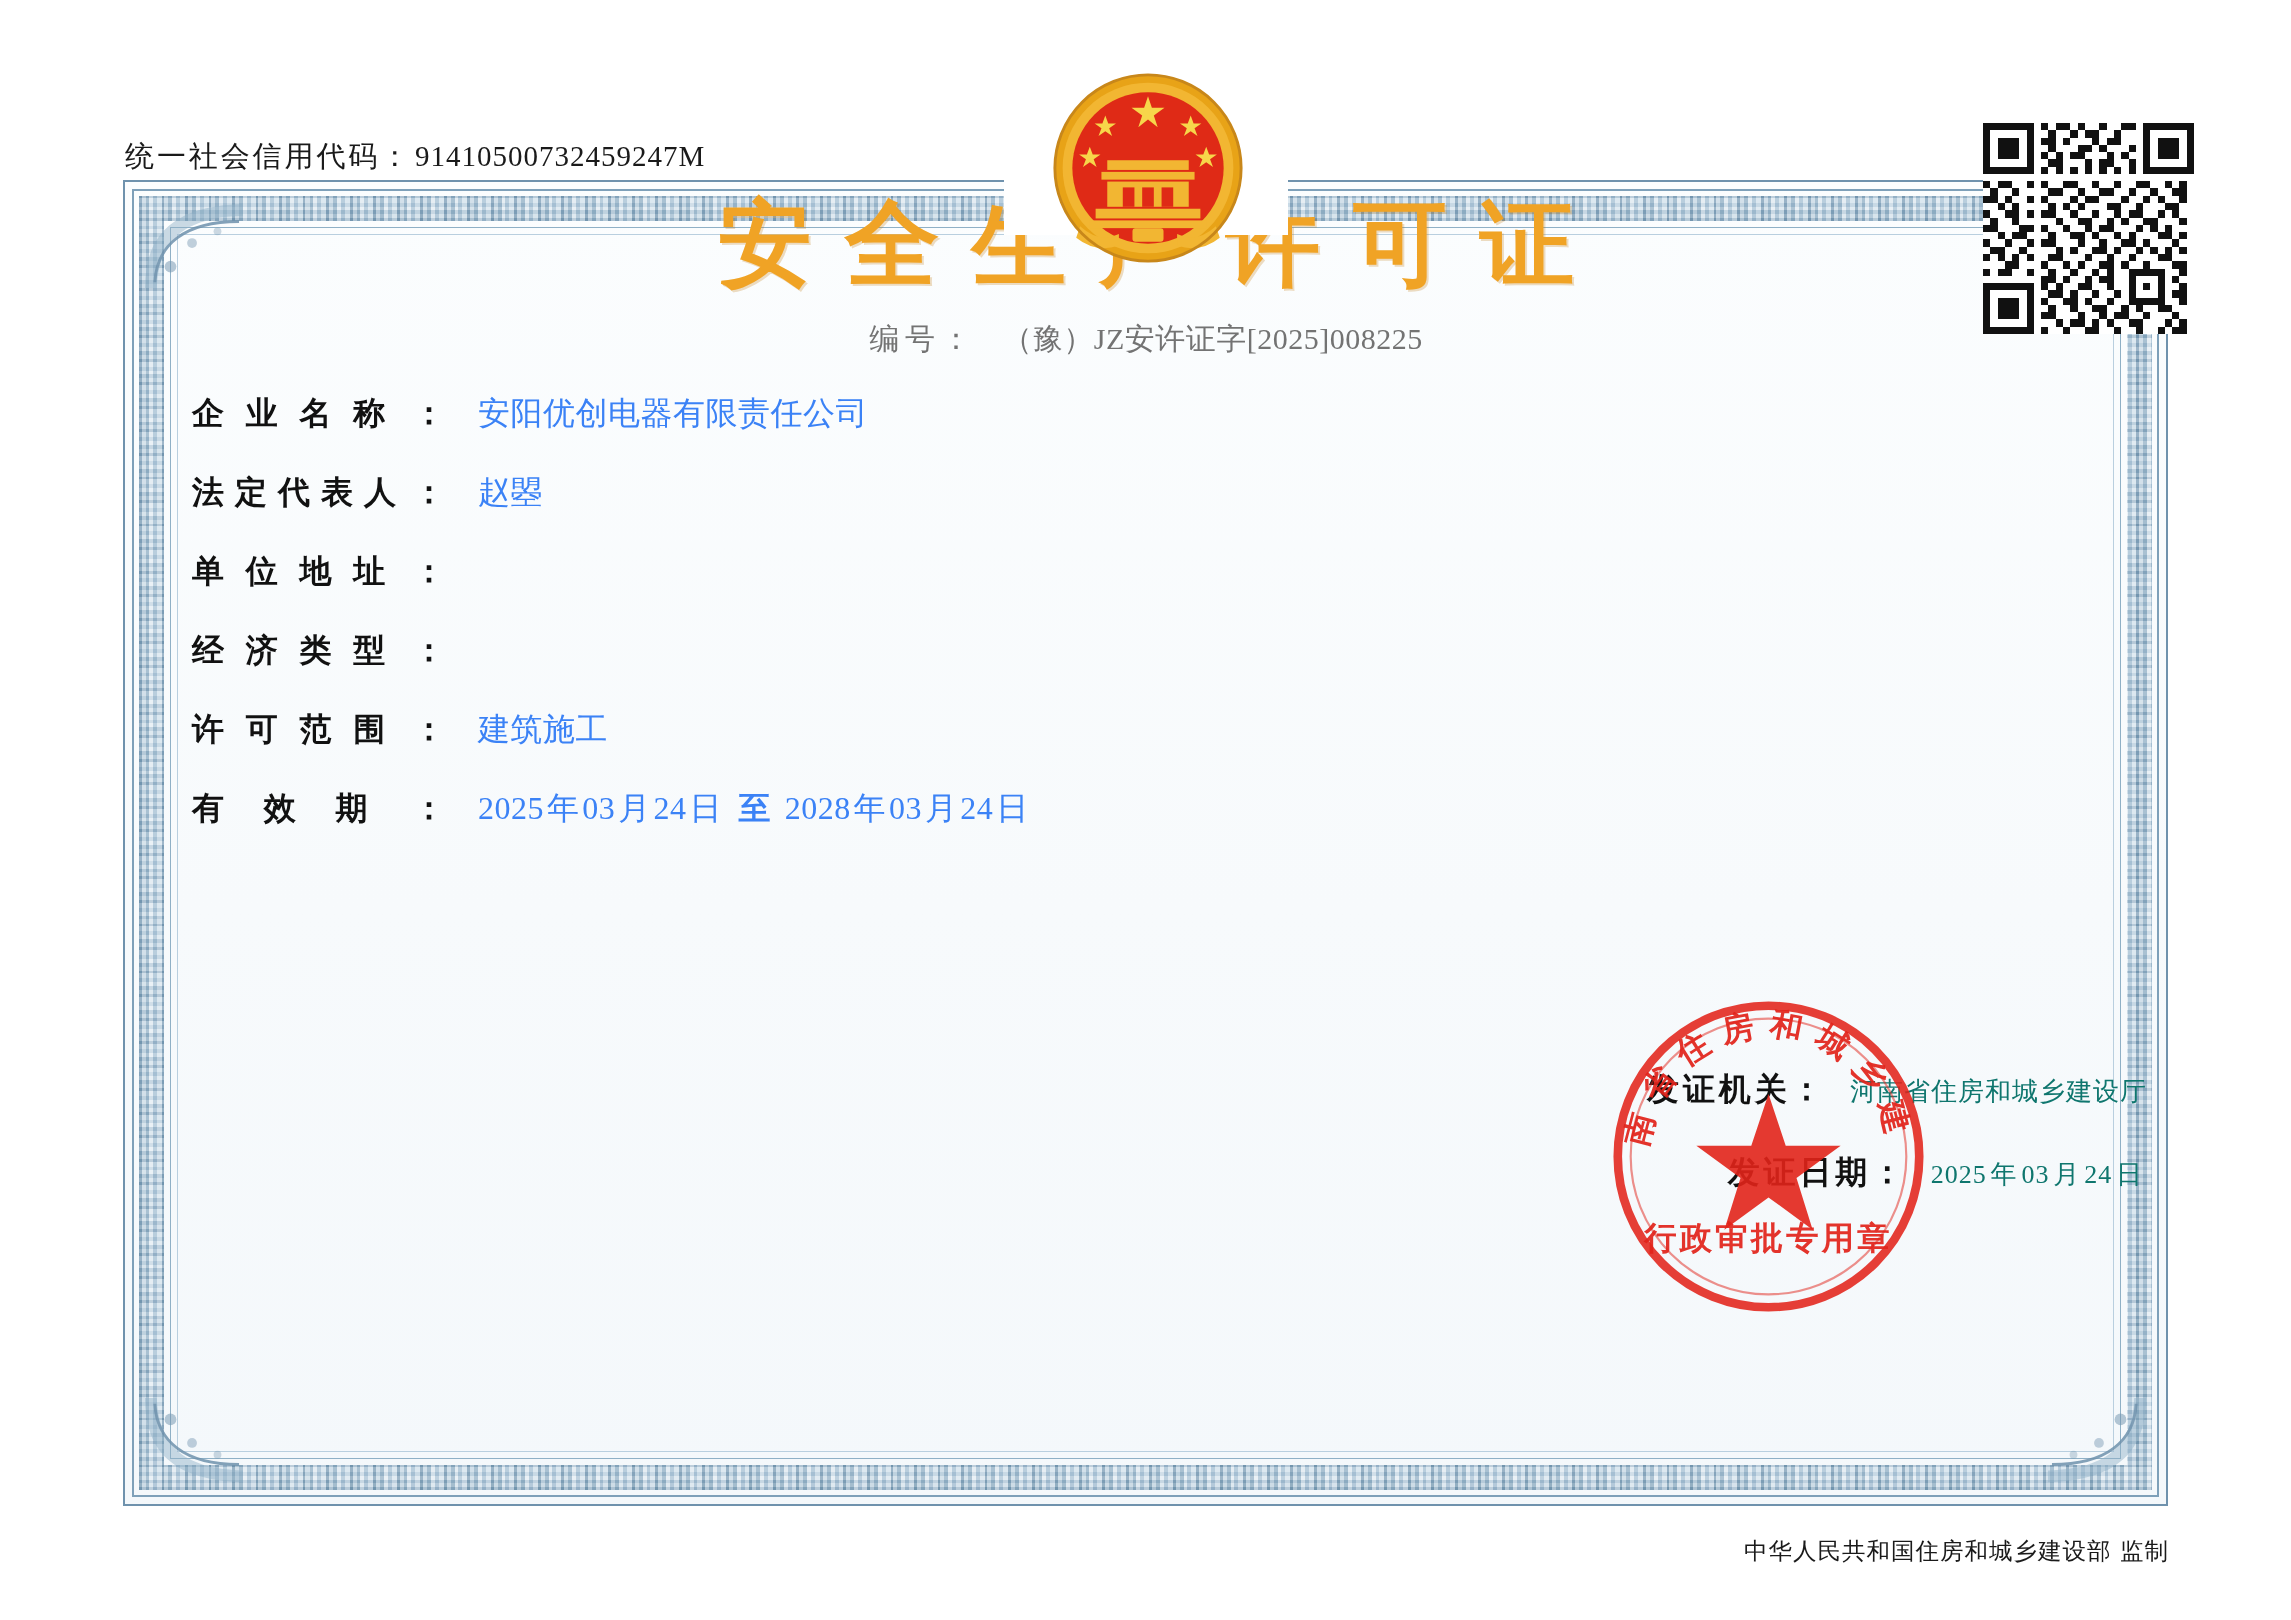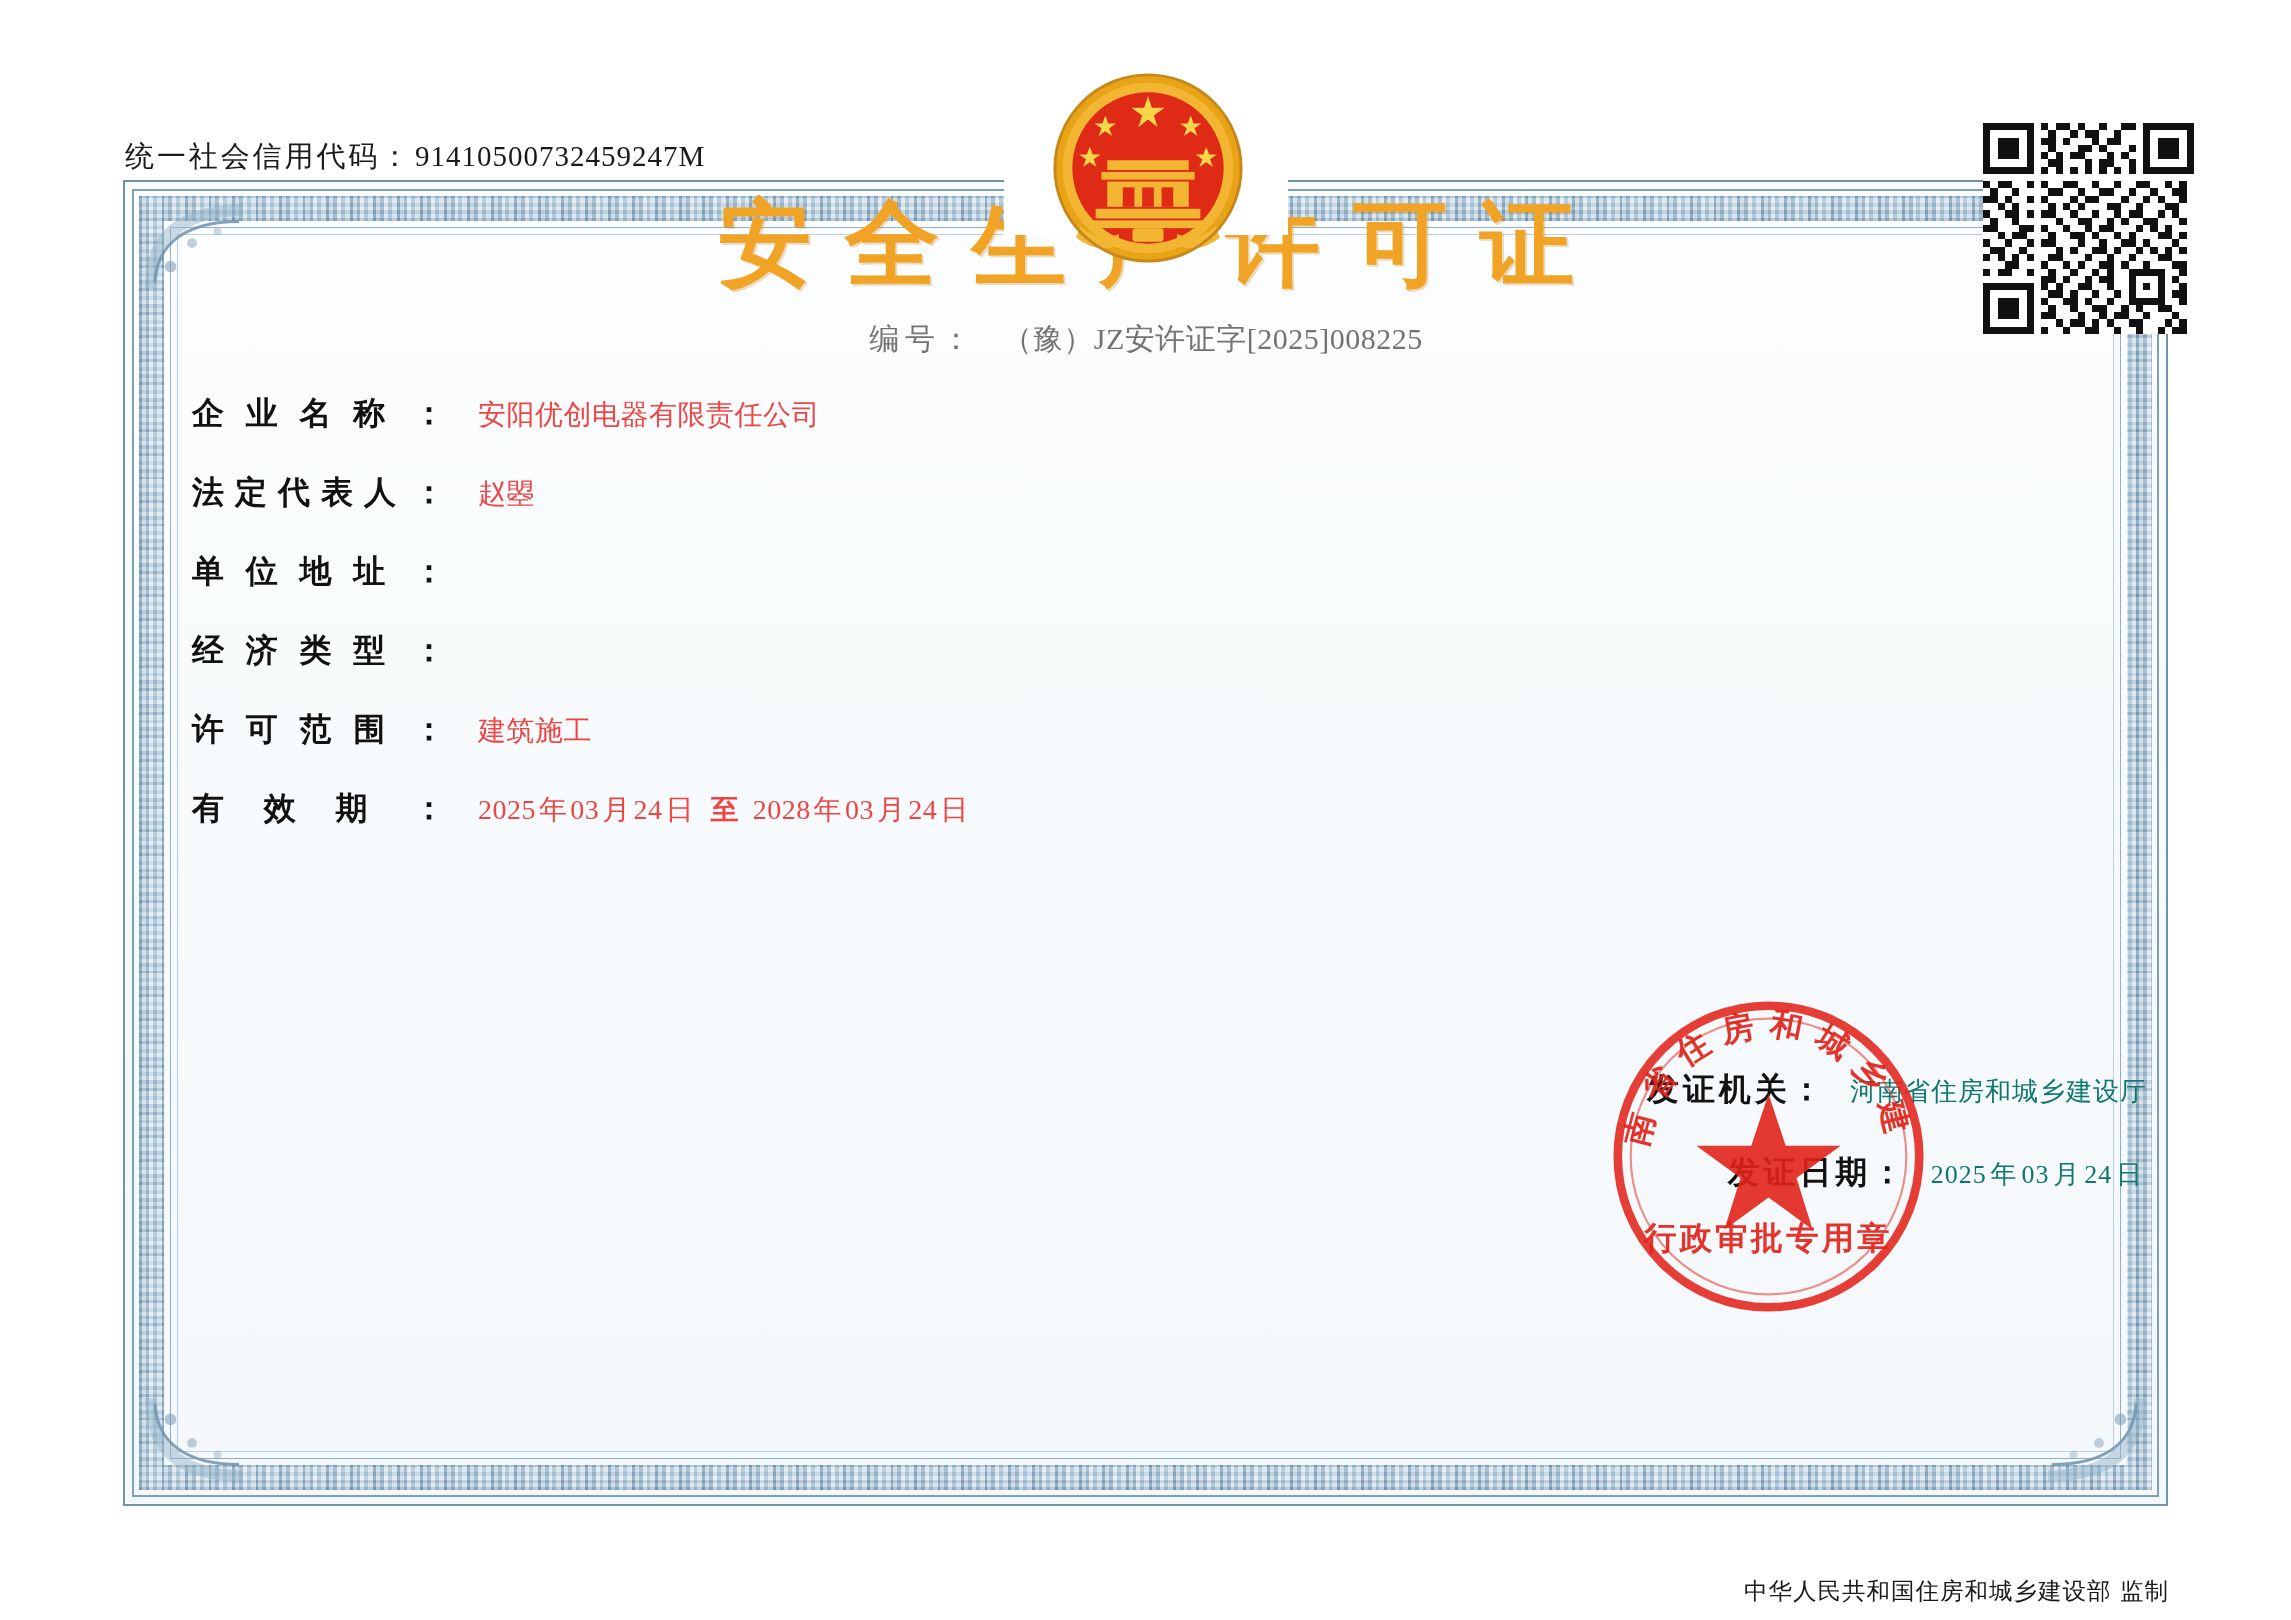--- a/index.html
+++ b/index.html
@@ -189,22 +189,22 @@
     flex: 0 0 253px;
     font-size: 32px;
     font-weight: 700;
     color: #111;
     display: flex;
     justify-content: space-between;
     font-family: "DejaVu Sans", sans-serif;
   }
   .field-label .colon { margin-left: 5.9px; font-weight: 700; }
   .field-value {
-    font-size: 28px;
-    color: #ef4444;
+    font-size: 32px;
+    color: #3b82f6;
     margin-left: 33px;
     letter-spacing: 0.5px;
     white-space: nowrap;
     text-align: center;
   }
   .field-value .sep {
     margin: 0 13.7px;
     font-weight: 700;
   }
   .field-value .unit { margin: 0 2.9px; }
@@ -244,21 +244,21 @@
     top: 995px;
     width: 323px;
     height: 323px;
     z-index: 9;
     pointer-events: none;
   }
 
   .footer-note {
     position: absolute;
     right: 123px;
-    top: 1575px;
+    top: 1535px;
     font-size: 23.5px;
     color: #1a1a1a;
     letter-spacing: 1px;
     font-family: "DejaVu Sans", sans-serif;
   }
 </style>
 </head>
 <body>
 
 <div class="certificate">

